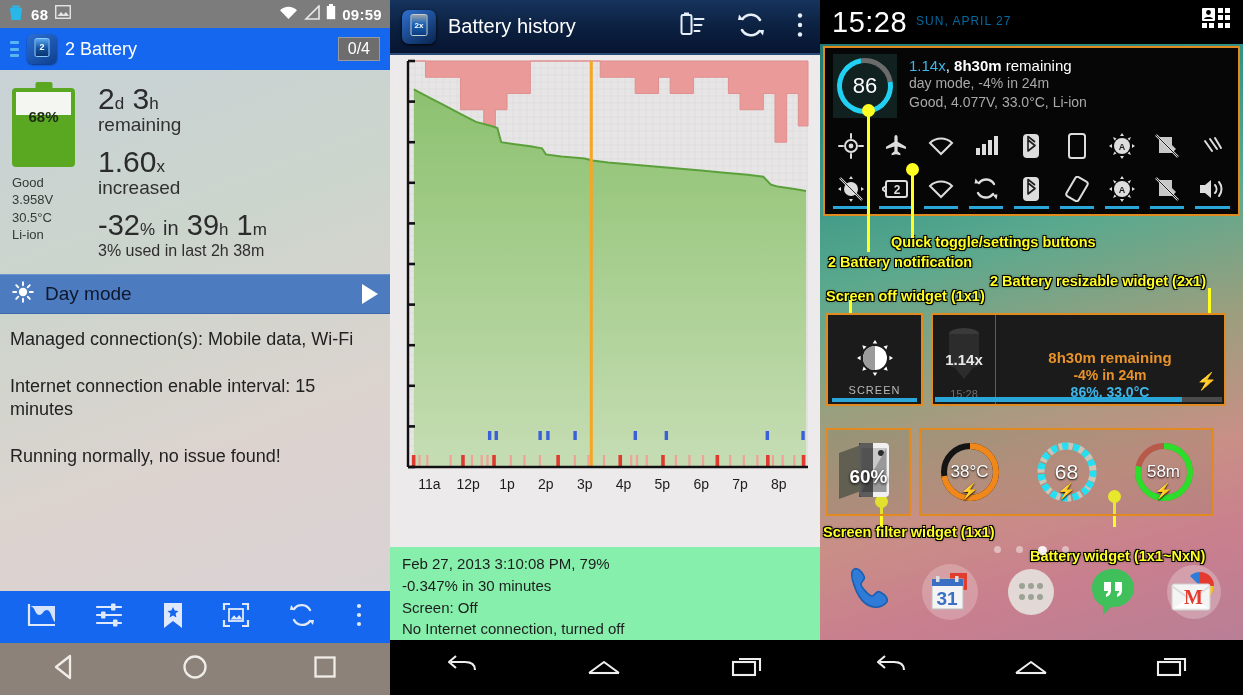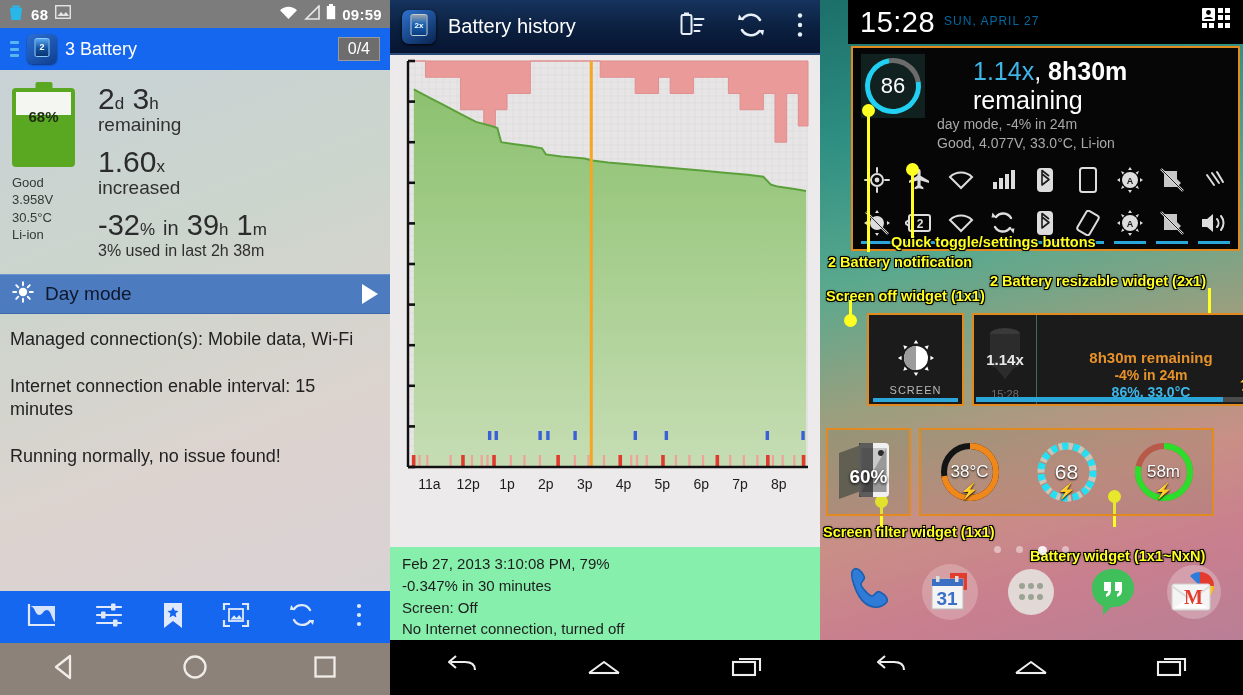--- a/index.html
+++ b/index.html
@@ -66,48 +66,48 @@
       background:linear-gradient(180deg,#98a3ab,#1a64b8 45%,#0c3d80); border:1px solid #c2cdd4; }
   .p2-icon .b::after { content:"2x"; position:absolute; left:0; right:0; top:6px; text-align:center; font-size:8px; font-weight:bold; color:#fff; }
   .p2-title { color:#fff; font-size:20px; flex:1; }
   .p2-chart-wrap { flex:1; background:#eceaea; padding:2px 6px 0 4px; position:relative; }
   .p2-info { padding:6px 10px 0 12px; }
   .p2-info div { font-size:15px; color:#1d1d1d; line-height:1.45; }
   .p2-navbar { height:55px; background:#000; display:flex; align-items:center; justify-content:space-around; }
 
   
   .p3 { width:423px; height:695px; position:relative; overflow:hidden;
-        background:linear-gradient(165deg,#1c6f6a 0%,#2e8f82 18%,#5aa98e 36%,#9a9f7e 52%,#c98f86 68%,#c97f8e 80%,#b07f9a 100%);padding-left:28px; }
+        background:linear-gradient(165deg,#1c6f6a 0%,#2e8f82 18%,#5aa98e 36%,#9a9f7e 52%,#c98f86 68%,#c97f8e 80%,#b07f9a 100%); }
   .p3-status { height:44px; background:#000; display:flex; align-items:center; padding:0 12px; }
   .p3-time { color:#fff; font-size:29px; font-weight:300; letter-spacing:.5px; }
   .p3-date { color:#0369a1; font-size:12px; margin-left:9px; letter-spacing:1px; padding-bottom:3px; }
   .p3-gridicon { margin-left:auto; }
 
   .notif { margin:2px 3px 0 3px; background:#060606; border:2px solid #e08a20; position:relative; }
   .notif-top { display:flex; padding:6px 8px 4px 8px; gap:12px; }
   .ring { width:64px; height:64px; position:relative; flex:none; background:#11211f; }
   .ring .circle { position:absolute; inset:4px; border-radius:50%; border:5px solid #21d0f2; border-top-color:#6b6b6b; transform:rotate(36deg); }
   .ring .val { position:absolute; inset:0; display:flex; align-items:center; justify-content:center; color:#fff; font-size:22px; }
   .notif-txt { flex:1; padding-top:3px; }
-  .notif-l1 { font-size:25px; color:#fff;margin-left:36px; }
+  .notif-l1 { font-size:15px; color:#fff; }
   .notif-l1 .x { color:#3fb6e8; }
   .notif-l1 .b { font-weight:bold; }
   .notif-l2, .notif-l3 { font-size:14px; color:#a9a9a9; line-height:1.35; }
 
   .toggles { padding:2px 3px 4px 3px; }
   .trow { display:flex; }
   .tcell { flex:1; height:43px; display:flex; align-items:center; justify-content:center; position:relative; }
   .trow.r2 .tcell::after { content:""; position:absolute; left:12%; right:12%; bottom:1px; height:3px; background:#2aa6d8; }
 
   .annot { position:absolute; color:#ffff22; font-size:14.5px; font-weight:bold; text-shadow:-1px -1px 0 #000,1px -1px 0 #000,-1px 1px 0 #000,1px 1px 0 #000,0 0 3px #000; white-space:nowrap; }
   .lead { position:absolute; background:#ffff22; }
   .dot { position:absolute; width:13px; height:13px; border-radius:50%; background:#ffff22; }
 
   .wrow1 { position:absolute; left:6px; top:313px; display:flex; gap:8px; }
-  .wsmall { width:97px; height:93px; background:#1b1b1b; border:2px solid #e08a20; position:relative; display:flex; flex-direction:column; align-items:center; justify-content:center;margin-left:41px; }
+  .wsmall { width:97px; height:93px; background:#1b1b1b; border:2px solid #e08a20; position:relative; display:flex; flex-direction:column; align-items:center; justify-content:center; }
   .wsmall .cap { position:absolute; bottom:8px; left:0; right:0; text-align:center; font-size:11px; color:#b9b9b9; letter-spacing:1px; }
   .wsmall .bar { position:absolute; left:4px; right:4px; bottom:2px; height:4px; background:#2aa6d8; }
   .wbig { width:295px; height:93px; background:#1b1b1b; border:2px solid #e08a20; position:relative; display:flex; }
   .wbig .lft { width:63px; position:relative; border-right:1px solid #3b6f63; display:flex; align-items:center; justify-content:center; }
   .wbig .lft .mul { color:#e9e9e9; font-size:15px; font-weight:bold; z-index:2; }
   .wbig .lft .tm { position:absolute; bottom:4px; left:0; right:0; text-align:center; color:#6e6e6e; font-size:11px; }
   .wbig .rgt { flex:1; display:flex; flex-direction:column; align-items:center; justify-content:flex-end; gap:1px; padding-bottom:4px; }
   .wbig .r1 { color:#e8922a; font-size:15px; font-weight:bold; }
   .wbig .r2 { color:#e8922a; font-size:14px; font-weight:bold; }
   .wbig .r3 { color:#3fb6e8; font-size:14px; font-weight:bold; }
@@ -175,21 +175,21 @@
 
     <div class="p1-actionbar">
       <span class="hamb">
           <i></i>
           <i></i>
           <i></i>
         </span>
       <span class="appicon">
           <span class="batt"></span>
         </span>
-      <span class="p1-title">3 Battery</span>
+      <span class="p1-title">2 Battery</span>
       <span class="p1-badge">0/4</span>
     </div>
 
     <div class="p1-body">
 
       <div class="batt-row">
         <div class="batt-vis">
           <div class="battery-shape">
             <div class="cap"></div>
             <div class="body">

